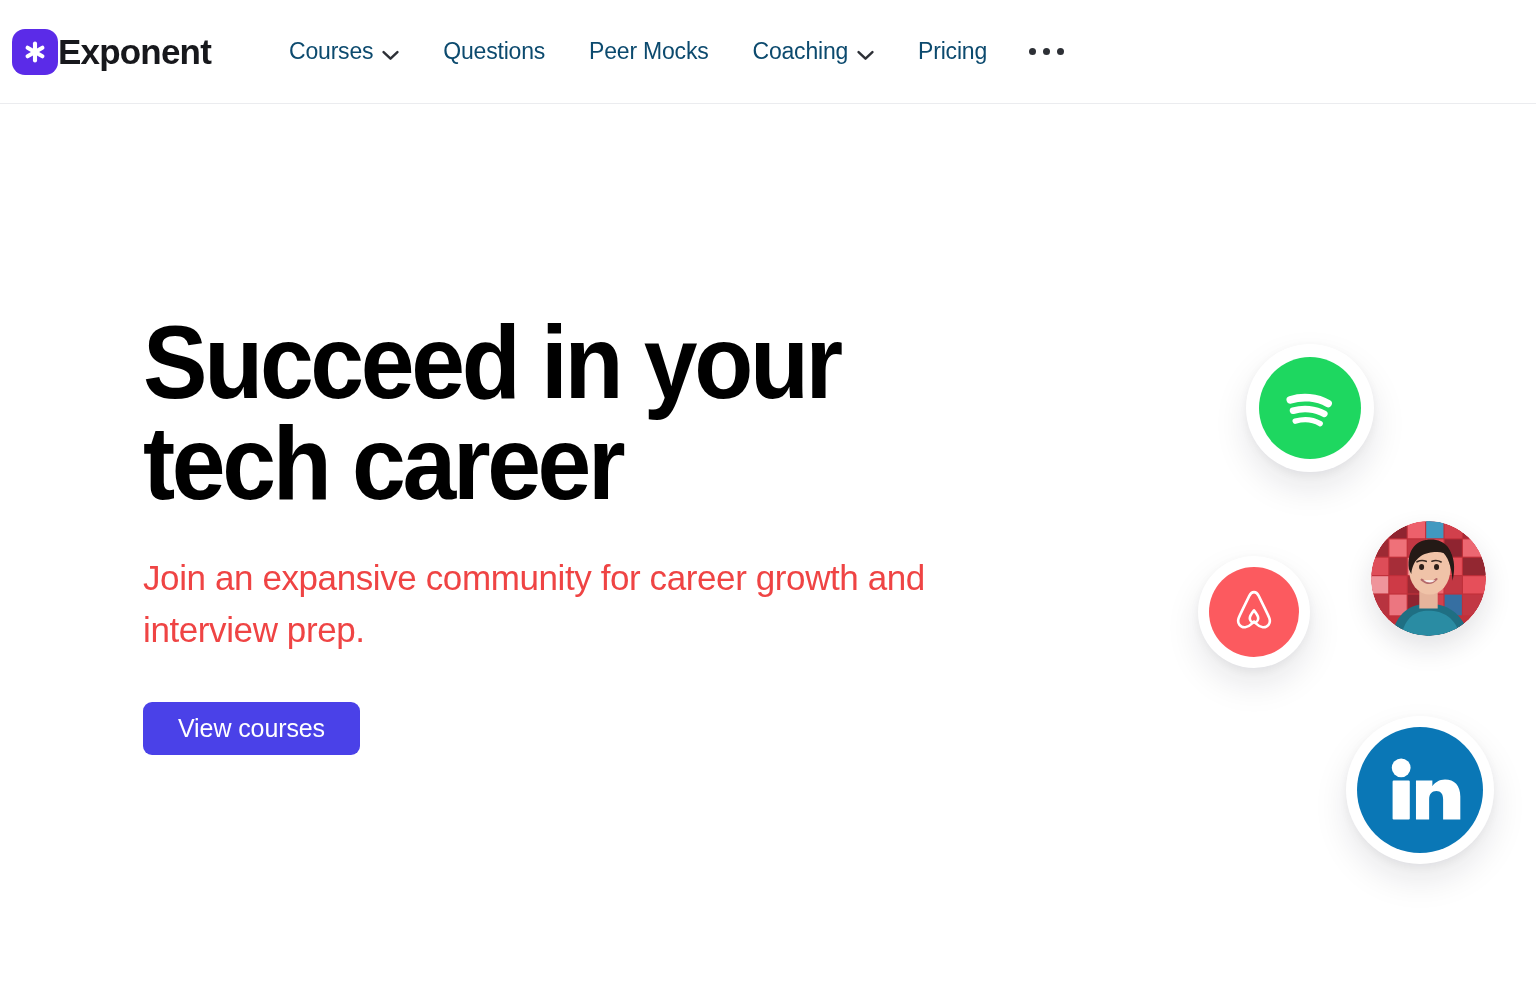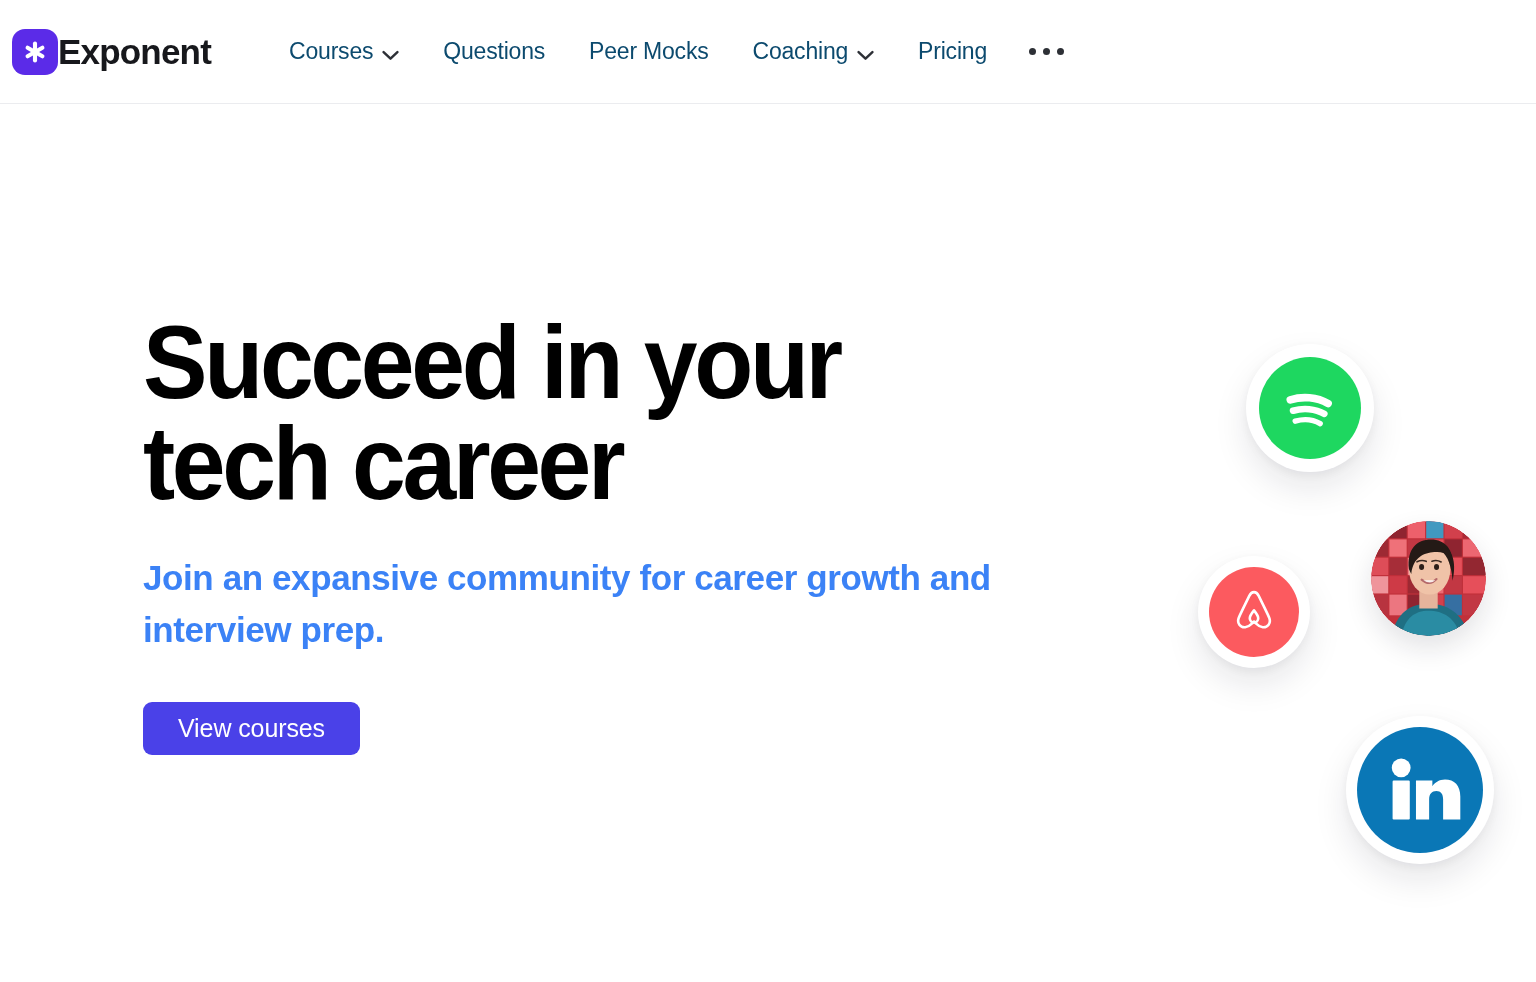--- a/index.html
+++ b/index.html
@@ -109,23 +109,23 @@
     letter-spacing: -3.6px;
     color: #000000;
     transform: scaleX(0.93);
     transform-origin: left top;
   }
 
   .hero-sub {
     margin-top: 38px;
     font-size: 35px;
     line-height: 1.5;
-    font-weight: 700;
+    font-weight: 400;
     letter-spacing: -0.4px;
-    color: #3b82f6;
+    color: #ef4444;
     max-width: 900px;
   }
 
   .cta {
     display: inline-block;
     margin-top: 45px;
     background: #4a41e8;
     color: #ffffff;
     font-size: 25px;
     font-weight: 500;

